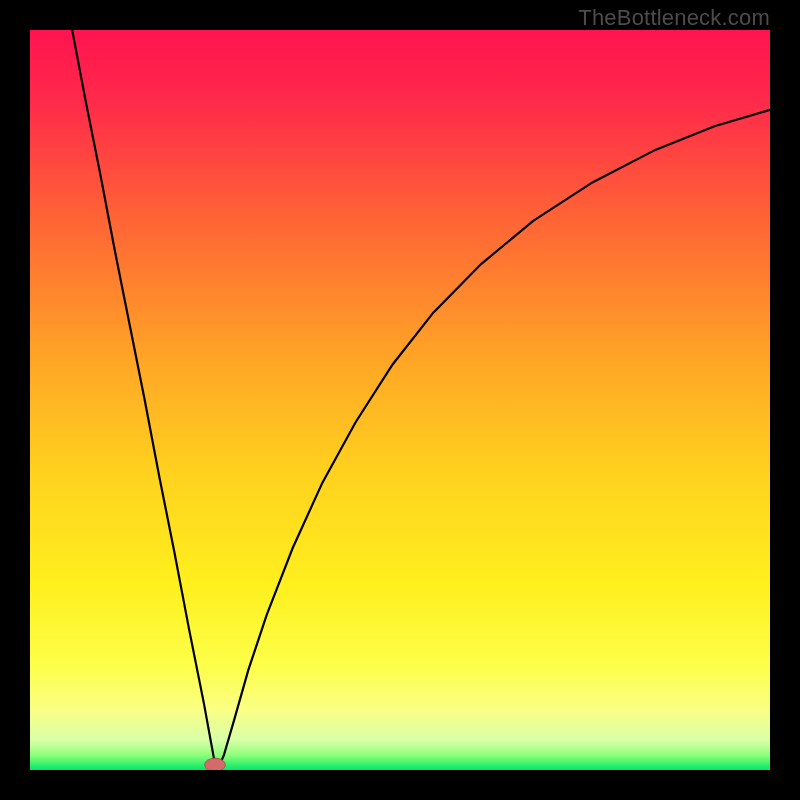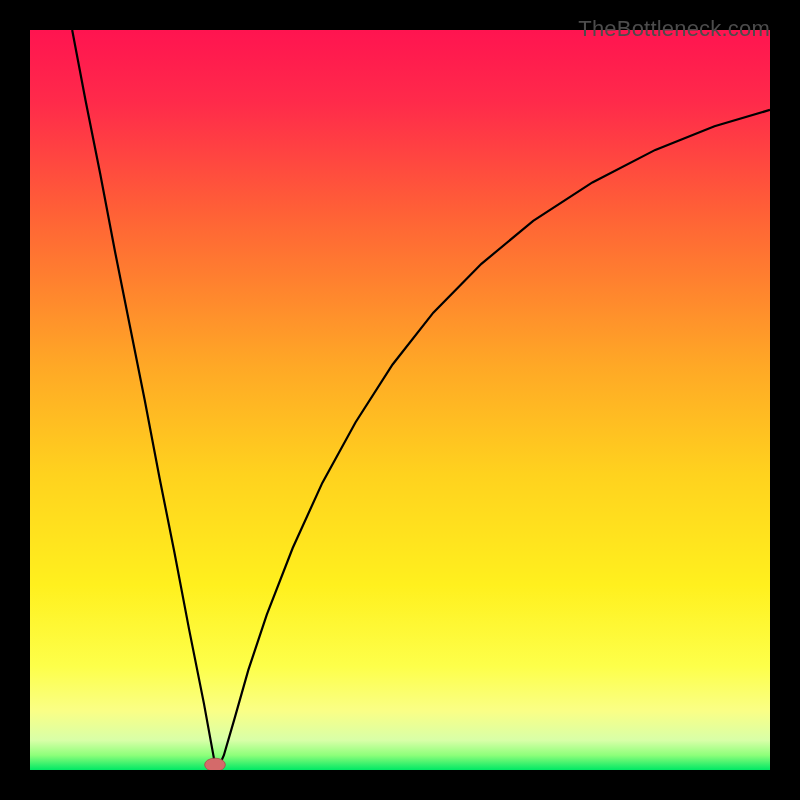--- a/index.html
+++ b/index.html
@@ -17,21 +17,21 @@
     position: absolute;
     left: 30px;
     top: 30px;
     width: 740px;
     height: 740px;
     
   }
 
   .watermark {
     position: absolute;
-    top: 16px;
+    top: 5px;
     right: 30px;
     color: #4c4c4c;
     font-size: 22px;
     font-weight: 500;
     letter-spacing: 0.2px;
   }
 
   .curve {
     position: absolute;
     left: 30px;

